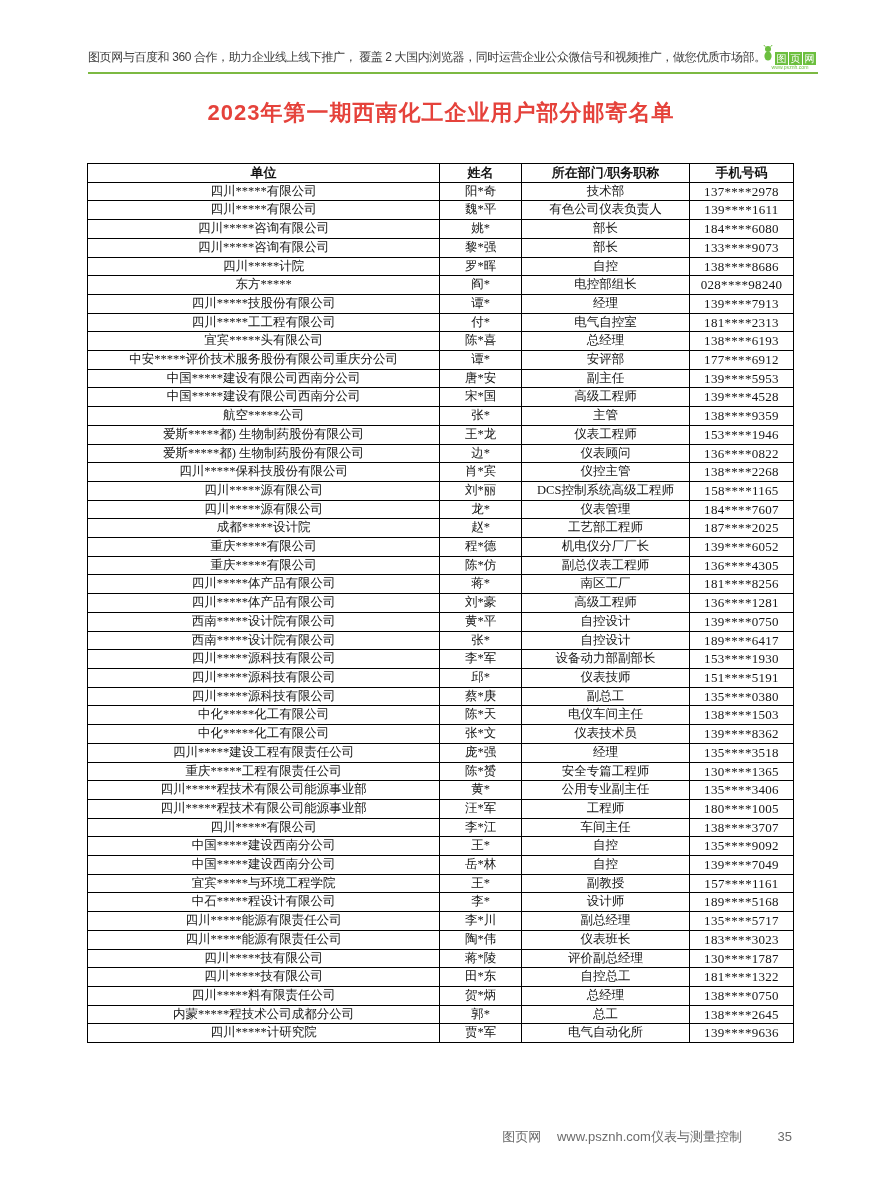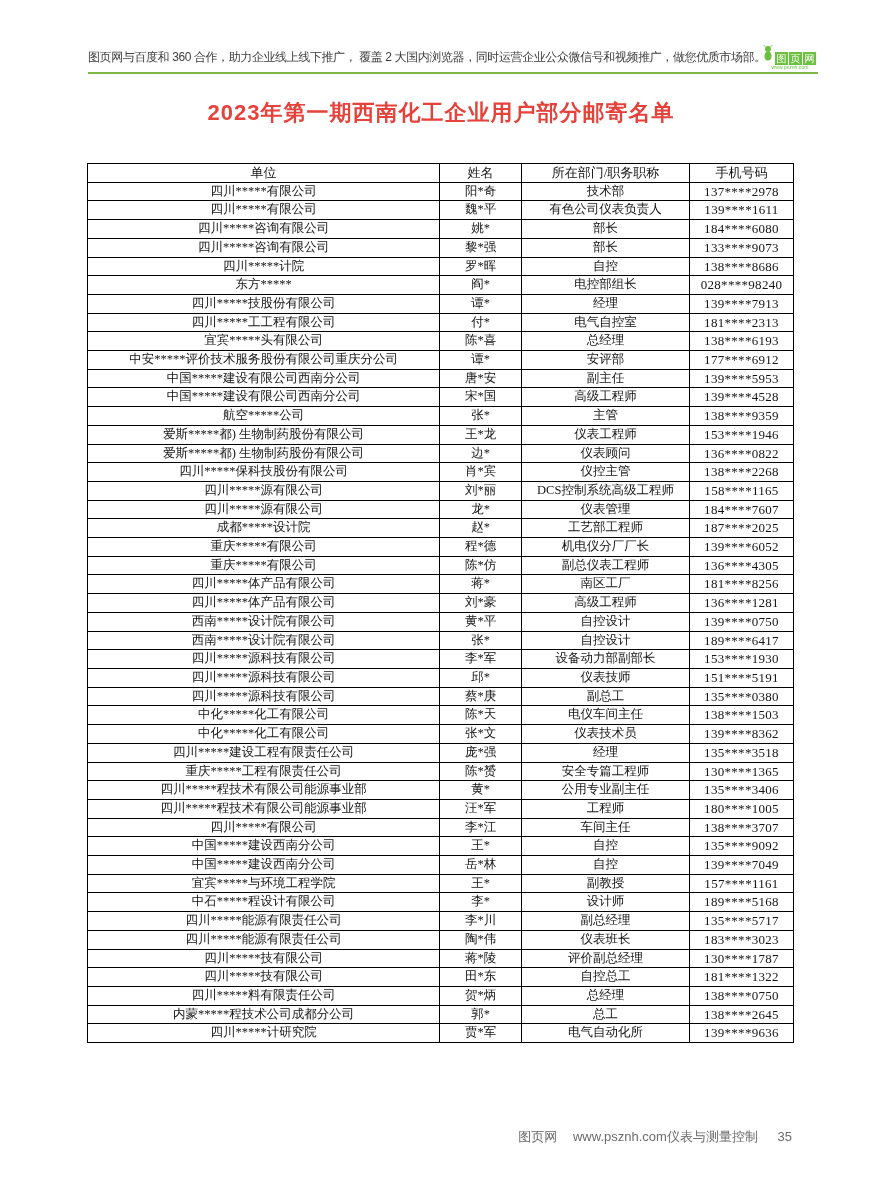--- a/index.html
+++ b/index.html
@@ -90,42 +90,42 @@
     vertical-align: middle;
     padding: 0 2px;
     height: 17.7px;
     line-height: 17.7px;
     font-size: 12.5px;
     color: #141414;
     white-space: nowrap;
     overflow: hidden;
   }
   .mail-table th {
-    font-weight: normal;
+    font-weight: bold;
     font-size: 13px;
     text-align: center;
   }
   .mail-table td.phone {
     font-size: 13px;
     letter-spacing: 0.3px;
   }
   
   .footer {
     position: absolute;
     left: 88px;
     right: 88px;
     top: 1128px;
     display: flex;
     justify-content: flex-end;
     font-family: "Liberation Sans", sans-serif;
     font-size: 13px;
     color: #6b6b6b;
   }
   .footer-left .url { margin-left: 12px; }
-  .footer-right .pagenum { margin-left: 16px; }
+  .footer-right .pagenum { margin-left: 32px; }
 </style>
 </head>
 <body>
 
 <div class="page">
 
   <div class="banner-text">图页网与百度和 360 合作，助力企业线上线下推广， 覆盖 2 大国内浏览器，同时运营企业公众微信号和视频推广，做您优质市场部。</div>
 
   <div class="logo">
     <div class="logo-top">

